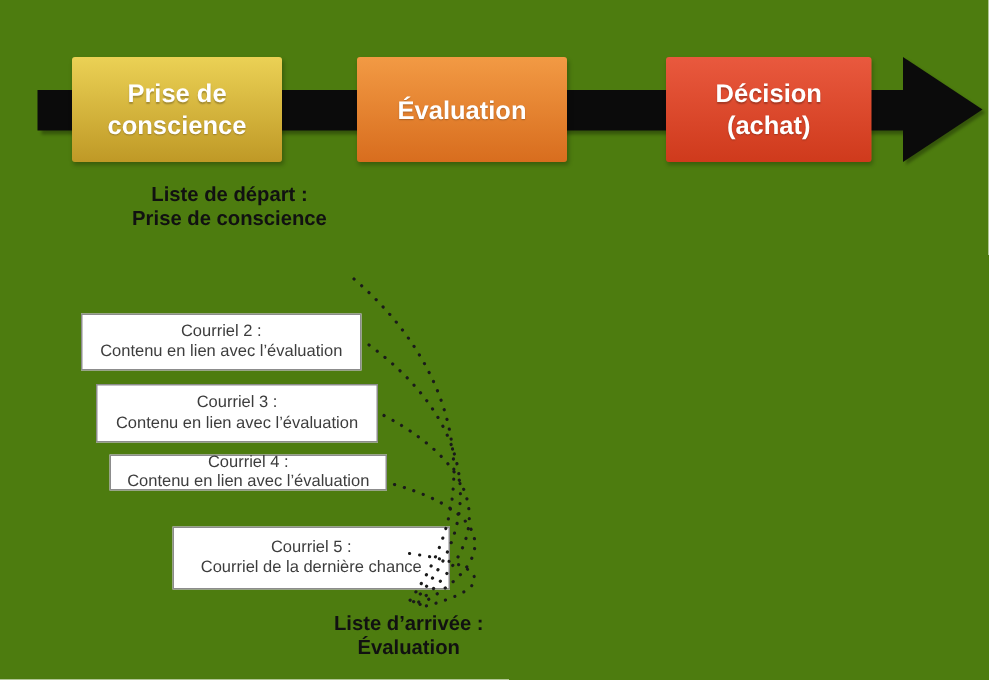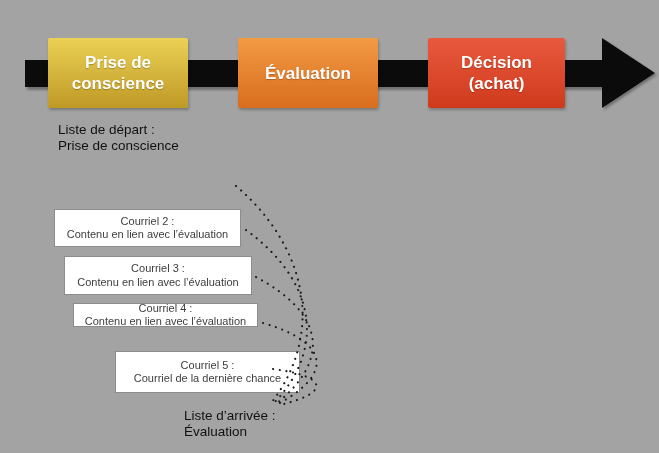--- a/index.html
+++ b/index.html
@@ -1,19 +1,19 @@
 <!DOCTYPE html>
 <html><head>
 <meta charset="utf-8">
 <style>
   html,body{margin:0;padding:0;background:#ffffff;}
   #canvas{
     position:relative;
     width:659px;height:453px;
-    background:#a3a3a3;
+    background:#4d7c0f;
     font-family:"Liberation Sans","DejaVu Sans",sans-serif;
     overflow:hidden;
   }
   
   .arrow-band{
     position:absolute;left:25px;top:60px;width:579px;height:27px;
     background:#0b0b0b;
     box-shadow:2px 3px 2px rgba(0,0,0,0.30);
   }
   .arrow-head{
@@ -33,26 +33,26 @@
     box-shadow:1px 2px 3px rgba(0,0,0,0.25);
     text-shadow:0 1px 1px rgba(0,0,0,0.25);
     padding:0 11px;box-sizing:border-box;
   }
   .stage-1{left:48px;width:140px;}
   .stage-2{left:238px;width:140px;}
   .stage-3{left:428px;width:137px;}
   
   .list-heading{
     position:absolute;
-    font-weight:normal;color:#111111;
+    font-weight:bold;color:#111111;
     font-size:13.5px;line-height:15.5px;
-    text-align:left;
+    text-align:center;
   }
   .heading-start{left:58px;top:122px;width:190px;}
-  .heading-end{left:184px;top:408px;width:155px;}
+  .heading-end{left:195px;top:408px;width:155px;}
   
   .email-box{
     position:absolute;
     background:#ffffff;
     border:1px solid #8c8c8c;
     box-sizing:border-box;
     display:flex;flex-direction:column;align-items:center;justify-content:center;
     text-align:center;
     font-size:11px;line-height:13.5px;color:#3d3d3d;
     padding:2px 6px;
@@ -79,21 +79,21 @@
 
   <div class="arrow-band"></div>
   <div class="arrow-head"></div>
 
   <div class="stage stage-1" style="background: linear-gradient(rgb(235, 209, 85), rgb(191, 153, 38));">
     <span>Prise de conscience</span>
   </div>
   <div class="stage stage-2" style="background: linear-gradient(rgb(242, 154, 68), rgb(216, 109, 30));">
     <span>Évaluation</span>
   </div>
-  <div class="stage stage-3" style="background: linear-gradient(rgb(233, 89, 62), rgb(207, 58, 28));">
+  <div class="stage stage-3" style="background: linear-gradient(rgb(233, 89, 62), rgb(207, 58, 28)); margin-left: 16px;">
     <span>Décision (achat)</span>
   </div>
 
   <div class="list-heading heading-start">
     <div>Liste de départ :</div>
     <div>Prise de conscience</div>
   </div>
 
   <div class="email-box email-2">
     <div>Courriel 2 :</div>

